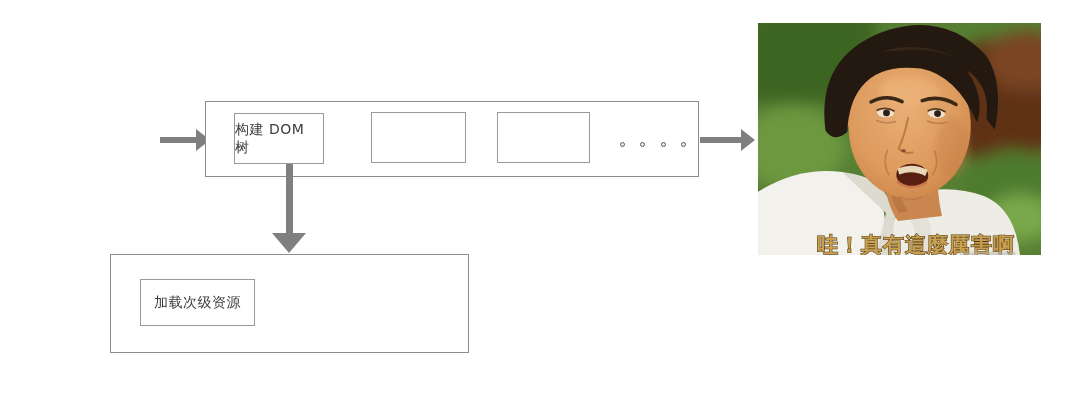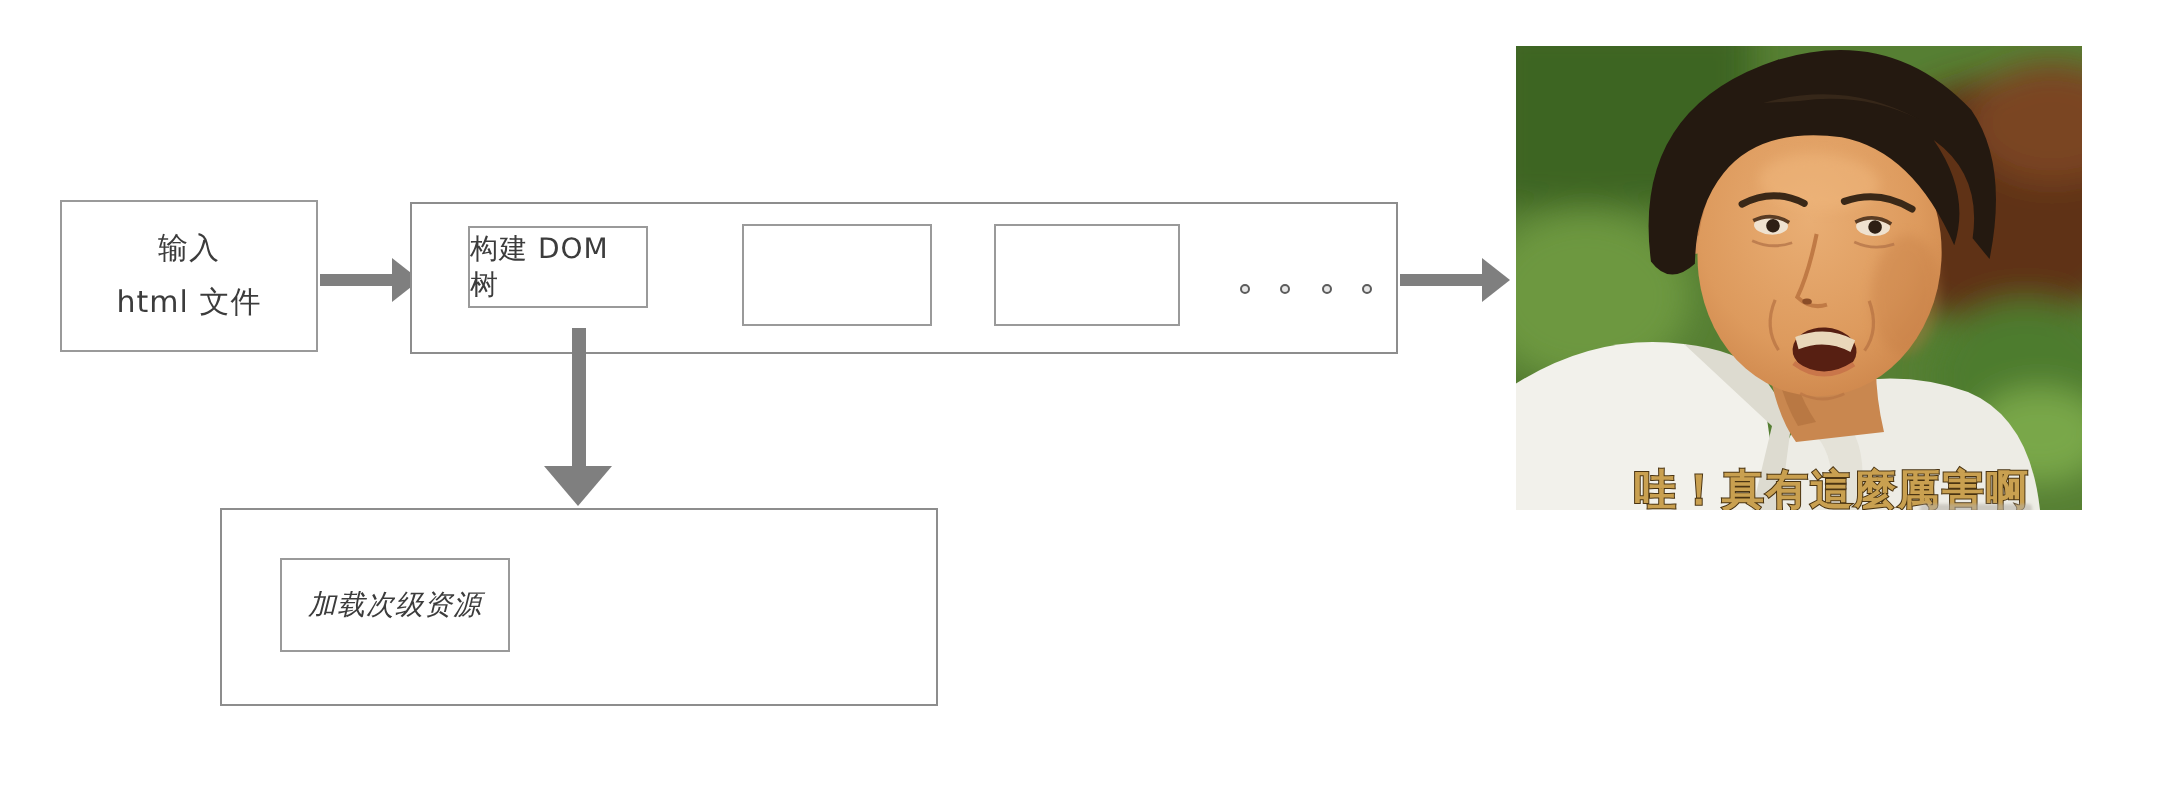--- a/index.html
+++ b/index.html
@@ -15,21 +15,21 @@
   }
   .container-frame {
     position:absolute; background:#ffffff;
     border:1.5px solid #8d8d8d;
   }
 
   #input-node { left:30px; top:100px; width:129px; height:76px; flex-direction:column; gap:12px; font-size:15px; }
   #input-node .ln { line-height:1; }
 
   #pipeline { left:205px; top:101px; width:494px; height:76px; }
-  #stage-dom   { left:234px; top:113px; width:90px;  height:41px; }
+  #stage-dom   { left:234px; top:113px; width:90px;  height:51px; }
   #stage-ph1   { left:371px; top:112px; width:95px;  height:51px; }
   #stage-ph2   { left:497px; top:112px; width:93px;  height:51px; }
 
   .dots { position:absolute; left:620px; top:140px; width:66px; height:9px;
           display:flex; align-items:center; justify-content:space-between; }
   .dot { width:5px; height:5px; border-radius:50%; border:1.6px solid #5c5c5c; background:#e8e8e8; }
 
   
   .shaft-h { position:absolute; height:6px; background:#7f7f7f; }
   .head-right { position:absolute; width:0; height:0;
@@ -41,35 +41,31 @@
     border-top:20px solid #7f7f7f; }
 
   #arrow1-shaft { left:160px; top:137px; width:37px; }
   #arrow1-head  { left:196px; top:129px; }
   #arrow2-shaft { left:700px; top:137px; width:42px; }
   #arrow2-head  { left:741px; top:129px; }
   #arrow3-shaft { left:286px; top:164px; height:70px; }
   #arrow3-head  { left:272px; top:233px; }
 
   #sub-container { left:110px; top:254px; width:359px; height:99px; }
-  #stage-load { left:140px; top:279px; width:115px; height:47px;font-style:italic; }
+  #stage-load { left:140px; top:279px; width:115px; height:47px; }
   #stage-js   { left:305px; top:279px; width:137px; height:47px; }
 
   #meme { position:absolute; left:758px; top:23px; width:283px; height:232px; }
   #meme svg { display:block; width:100%; height:100%; }
 </style>
 </head>
 <body>
 
 <div class="canvas">
 
-  <div class="node" id="input-node">
-    <div class="ln">输入</div>
-    <div class="ln">html 文件</div>
-  </div>
 
   <div class="shaft-h" id="arrow1-shaft"></div>
   <div class="head-right" id="arrow1-head"></div>
 
   <div class="container-frame" id="pipeline"></div>
   <div class="node" id="stage-dom">
     <span>构建 DOM 树</span>
   </div>
   <div class="node" id="stage-ph1">
     <span></span>

